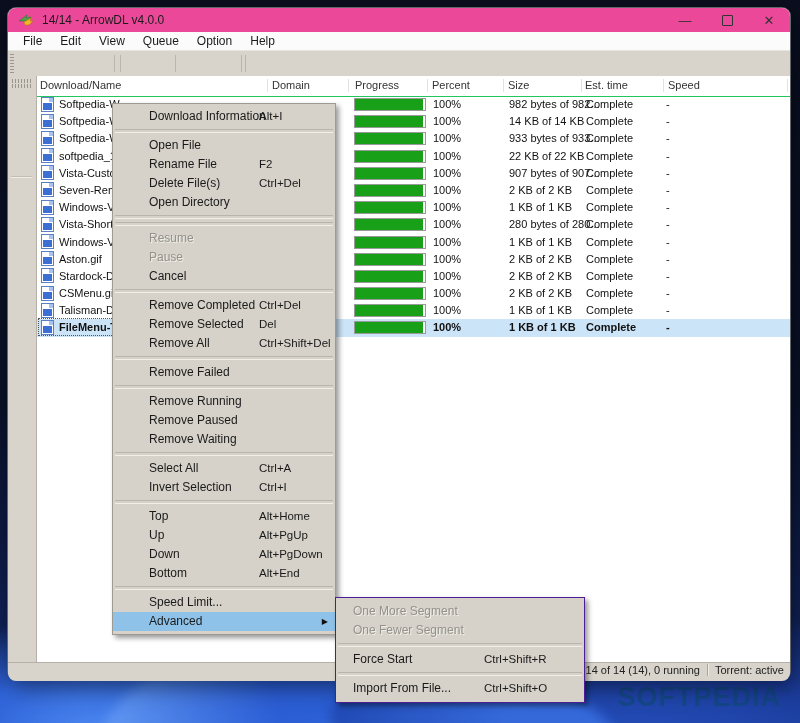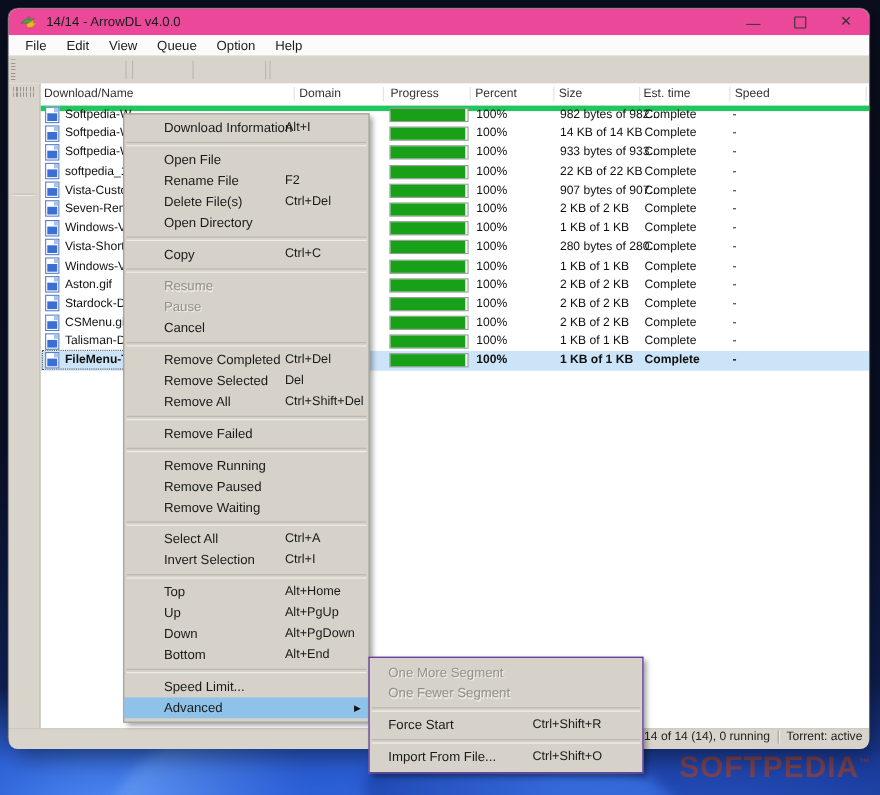--- a/index.html
+++ b/index.html
@@ -15,21 +15,21 @@
       radial-gradient(ellipse 520px 300px at 78% 112%, #2b5cd0 0%, #1c3d9e 50%, rgba(15,40,120,0) 72%),
       radial-gradient(ellipse 700px 420px at 50% 128%, #1b3e9d 0%, rgba(12,28,90,0) 70%),
       linear-gradient(180deg,#0a0e1e 0%,#0a1128 55%,#0e1c48 78%,#142a6e 100%);}
   .petal{position:absolute;border-radius:50% 50% 50% 50%/60% 60% 40% 40%;filter:blur(6px);opacity:.8;}
   .petal.p1{left:90px;top:650px;width:260px;height:120px;transform:rotate(-18deg);
             background:linear-gradient(100deg,#6ea4f7,#2b5ed6 70%);}
   .petal.p2{left:330px;top:668px;width:300px;height:120px;transform:rotate(10deg);
             background:linear-gradient(80deg,#1c41a8,#3a70e2 60%);}
 
   .watermark{position:absolute;right:8px;bottom:10px;font-size:27px;font-weight:bold;
-             letter-spacing:1px;color:#c2410c;opacity:.55;margin-top:36px;}
+             letter-spacing:1px;color:#0c4a6e;opacity:.55;margin-top:36px;}
   .watermark sup{font-size:10px;}
 
   
   .window{position:absolute;left:8px;top:8px;width:782px;height:671px;border-radius:8px;
           background:#fff;box-shadow:0 0 0 1px #63666d,3px 8px 22px rgba(0,0,0,.5);}
   .titlebar{height:24px;background:#ec4899;border-radius:8px 8px 0 0;display:flex;align-items:center;}
   .app-icon{width:16px;height:16px;margin:0 8px 0 10px;flex:0 0 auto;}
   .title-text{font-size:12px;color:#1b1b1b;}
   .win-controls{margin-left:auto;display:flex;height:100%;}
   .win-btn{width:42px;display:flex;align-items:center;justify-content:center;
@@ -45,21 +45,21 @@
      background:repeating-linear-gradient(180deg,#9a968d 0 1px,transparent 1px 3px);}
 
   .main{display:flex;height:586px;}
   .side-strip{width:28px;background:#d8d4cb;border-right:1px solid #b5b1a8;position:relative;}
   .side-grip{position:absolute;left:4px;top:3px;width:19px;height:4px;
      background:repeating-linear-gradient(90deg,#9a968d 0 1px,transparent 1px 3px);}
   .side-grip.g2{top:8px;}
   .side-dash{position:absolute;left:3px;top:100px;width:21px;height:1px;background:#c3bfb6;box-shadow:0 1px 0 #efece6;}
 
   .table{flex:1;background:#fff;position:relative;font-size:11px;color:#111;}
-  .thead{position:relative;height:20px;border-bottom:5px solid #22c55e;}
+  .thead{position:relative;height:20px;border-bottom:1px solid #22c55e;}
   .th{position:absolute;top:3px;font-size:11px;color:#333;white-space:nowrap;}
   .hsep{position:absolute;top:3px;height:13px;width:1px;background:#e2e2e2;}
 
   .rows{position:absolute;left:0;top:20px;right:0;}
   .row{position:relative;height:17.2px;}
   .row.selected{background:#cce4f7;font-weight:bold;}
   .name-cell{position:absolute;left:2px;top:0;width:230px;height:16px;display:flex;align-items:center;}
   .row.selected .name-cell{outline:1px dotted #555;}
   .ficon{width:11px;height:13px;background:#fff;border:1px solid #5b7fc4;position:relative;margin:0 5px 0 2px;flex:0 0 auto;}
   .ficon-in{position:absolute;left:1px;right:1px;bottom:1px;height:7px;background:#3b6fd4;}
@@ -416,21 +416,20 @@
 </div>
 
 <div class="ctx-menu">
   <div class="mi"><span class="ml">Download Information</span><span class="ms">Alt+I</span></div>
   <div class="msep"></div>
   <div class="mi"><span class="ml">Open File</span></div>
   <div class="mi"><span class="ml">Rename File</span><span class="ms">F2</span></div>
   <div class="mi"><span class="ml">Delete File(s)</span><span class="ms">Ctrl+Del</span></div>
   <div class="mi"><span class="ml">Open Directory</span></div>
   <div class="msep"></div>
-  <div class="mi"><span class="ml">Copy</span><span class="ms">Ctrl+C</span></div>
   <div class="msep"></div>
   <div class="mi disabled"><span class="ml">Resume</span></div>
   <div class="mi disabled"><span class="ml">Pause</span></div>
   <div class="mi"><span class="ml">Cancel</span></div>
   <div class="msep"></div>
   <div class="mi"><span class="ml">Remove Completed</span><span class="ms">Ctrl+Del</span></div>
   <div class="mi"><span class="ml">Remove Selected</span><span class="ms">Del</span></div>
   <div class="mi"><span class="ml">Remove All</span><span class="ms">Ctrl+Shift+Del</span></div>
   <div class="msep"></div>
   <div class="mi"><span class="ml">Remove Failed</span></div>

